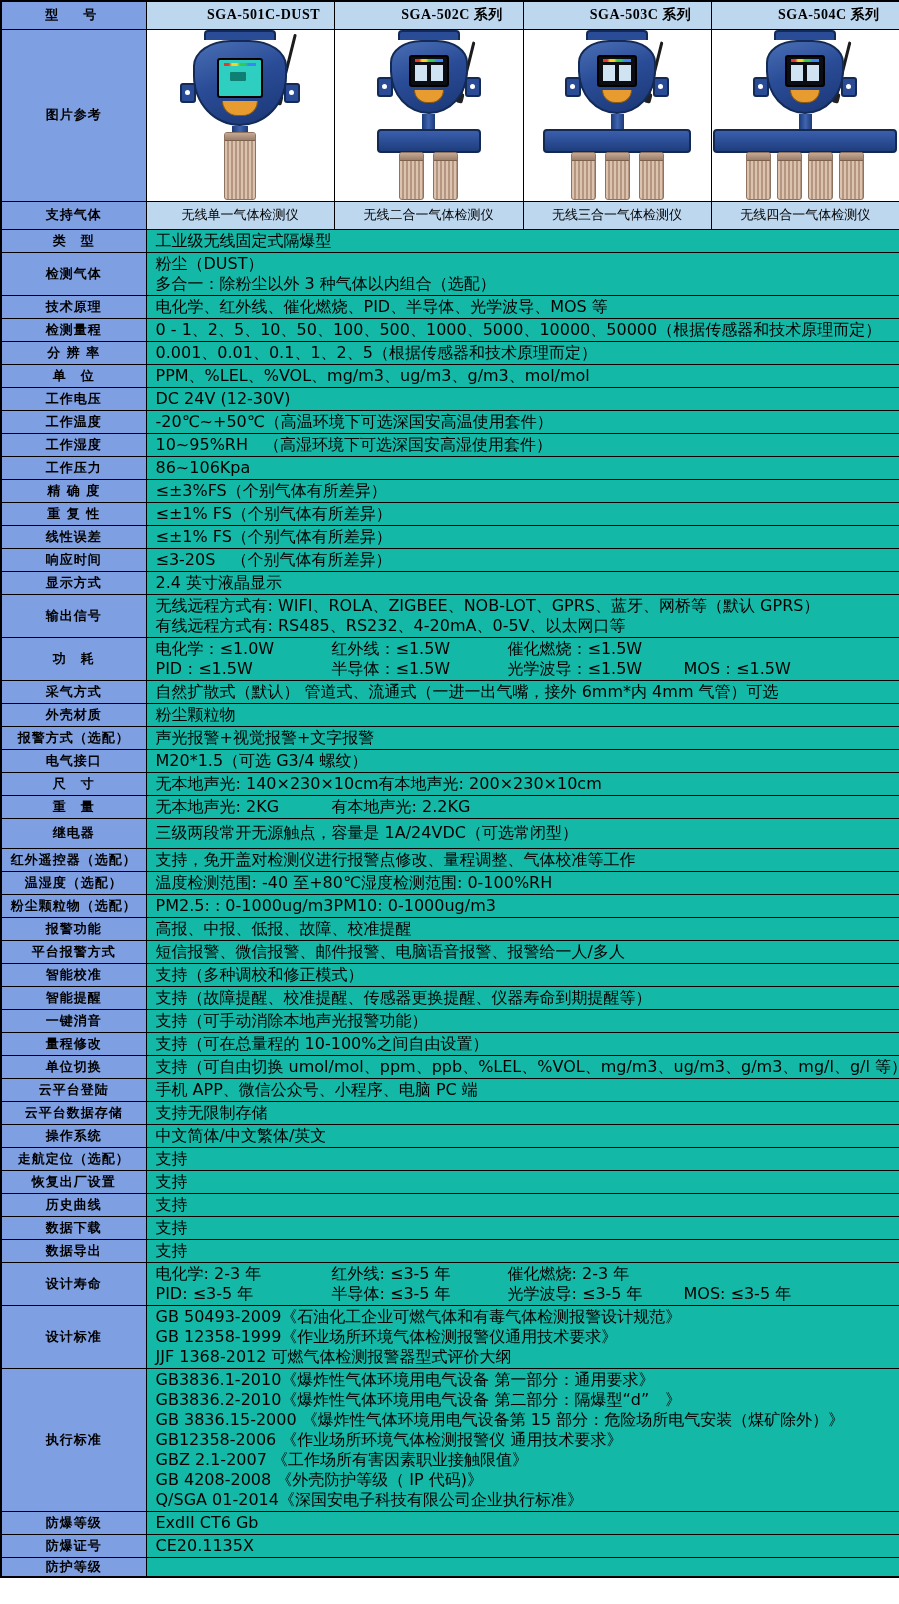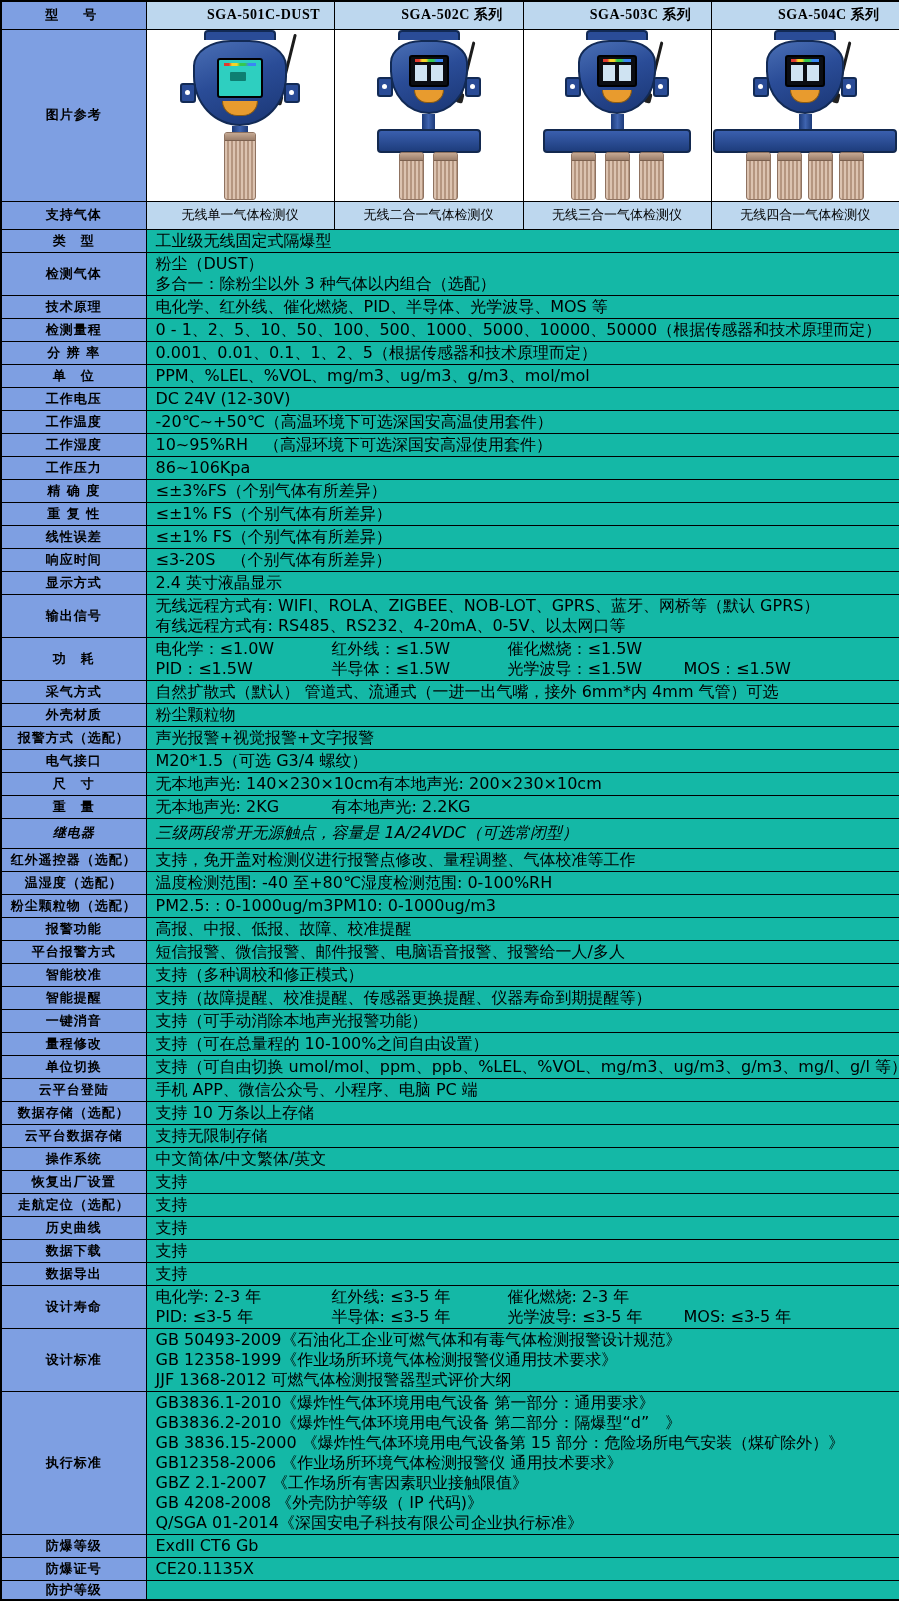--- a/index.html
+++ b/index.html
@@ -45,21 +45,21 @@
   
   td.val{
     background:#14b8a6;
     font-size:16px;
     padding:1px 6px 1px 9px;
     vertical-align:middle;
   }
   .line{line-height:20px;height:20px;white-space:nowrap;}
   .line .seg{display:inline-block;min-width:176px;vertical-align:top;}
   .line .seg:last-child{min-width:0;}
-  tr.rly{height:30px;font-style:italic;}
+  tr.rly{height:30px;}
 
   
   .device{
     position:relative;height:170px;
     display:flex;flex-direction:column;align-items:center;justify-content:center;
   }
   .ant{
     position:absolute;top:10px;left:50%;margin-left:30px;
     width:3px;height:56px;background:#1c1c1c;border-radius:2px;
     transform:rotate(14deg);transform-origin:bottom center;
@@ -433,45 +433,39 @@
             <div class="line"><span class="seg">支持（可自由切换 umol/mol、ppm、ppb、%LEL、%VOL、mg/m3、ug/m3、g/m3、mg/l、g/l 等）</span></div>
           </td>
         </tr>
         <tr>
           <th class="lbl">云平台登陆</th>
           <td colspan="4" class="val">
             <div class="line"><span class="seg">手机 APP、微信公众号、小程序、电脑 PC 端</span></div>
           </td>
         </tr>
         <tr>
-          <th class="lbl">数据存储（选配）</th>
-          <td colspan="4" class="val">
-            <div class="line"><span class="seg">支持 10 万条以上存储</span></div>
-          </td>
-        </tr>
-        <tr>
           <th class="lbl">云平台数据存储</th>
           <td colspan="4" class="val">
             <div class="line"><span class="seg">支持无限制存储</span></div>
           </td>
         </tr>
         <tr>
           <th class="lbl">操作系统</th>
           <td colspan="4" class="val">
             <div class="line"><span class="seg">中文简体/中文繁体/英文</span></div>
           </td>
         </tr>
         <tr>
+          <th class="lbl">走航定位（选配）</th>
+          <td colspan="4" class="val">
+            <div class="line"><span class="seg">支持</span></div>
+          </td>
+        </tr>
+        <tr>
           <th class="lbl">恢复出厂设置</th>
-          <td colspan="4" class="val">
-            <div class="line"><span class="seg">支持</span></div>
-          </td>
-        </tr>
-        <tr>
-          <th class="lbl">走航定位（选配）</th>
           <td colspan="4" class="val">
             <div class="line"><span class="seg">支持</span></div>
           </td>
         </tr>
         <tr>
           <th class="lbl">历史曲线</th>
           <td colspan="4" class="val">
             <div class="line"><span class="seg">支持</span></div>
           </td>
         </tr>

